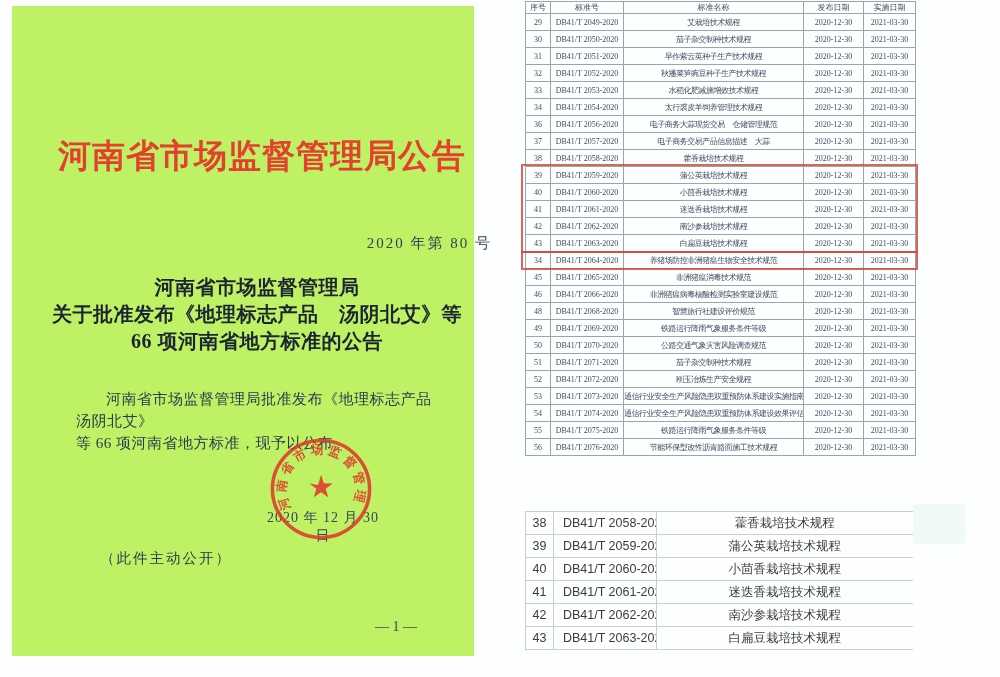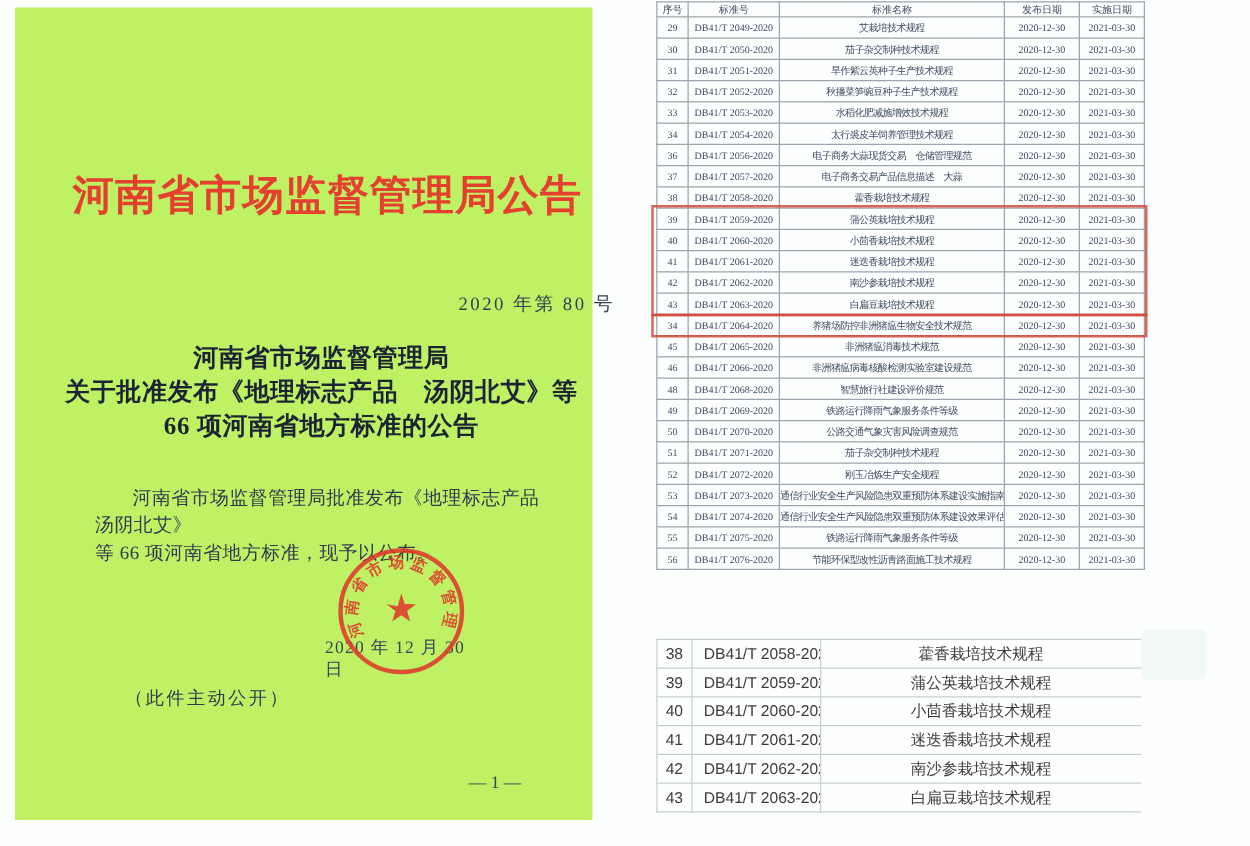--- a/index.html
+++ b/index.html
@@ -28,21 +28,21 @@
     color:#1c2433;letter-spacing:.5px;
   }
   .doc-body{
     position:absolute;left:64px;top:382px;width:366px;
     font-size:15px;line-height:22px;color:#2f3950;letter-spacing:.5px;
   }
   .doc-body .indent{text-indent:2em;}
   .seal{position:absolute;left:252px;top:430px;width:114px;height:106px;opacity:.88;z-index:2;}
   .doc-date{
     position:absolute;left:248px;top:503px;width:126px;z-index:1;
-    font-size:14px;color:#3a4358;letter-spacing:1px;
+    text-align:center;font-size:14px;color:#3a4358;letter-spacing:1px;
   }
   .doc-note{
     position:absolute;left:88px;top:543px;
     font-size:14.5px;color:#2f3950;letter-spacing:2px;font-family:Liberation Serif, serif;
   }
   .doc-pagenum{
     position:absolute;left:352px;top:613px;width:64px;
     text-align:center;font-size:14px;color:#3a4358;
   }
   

